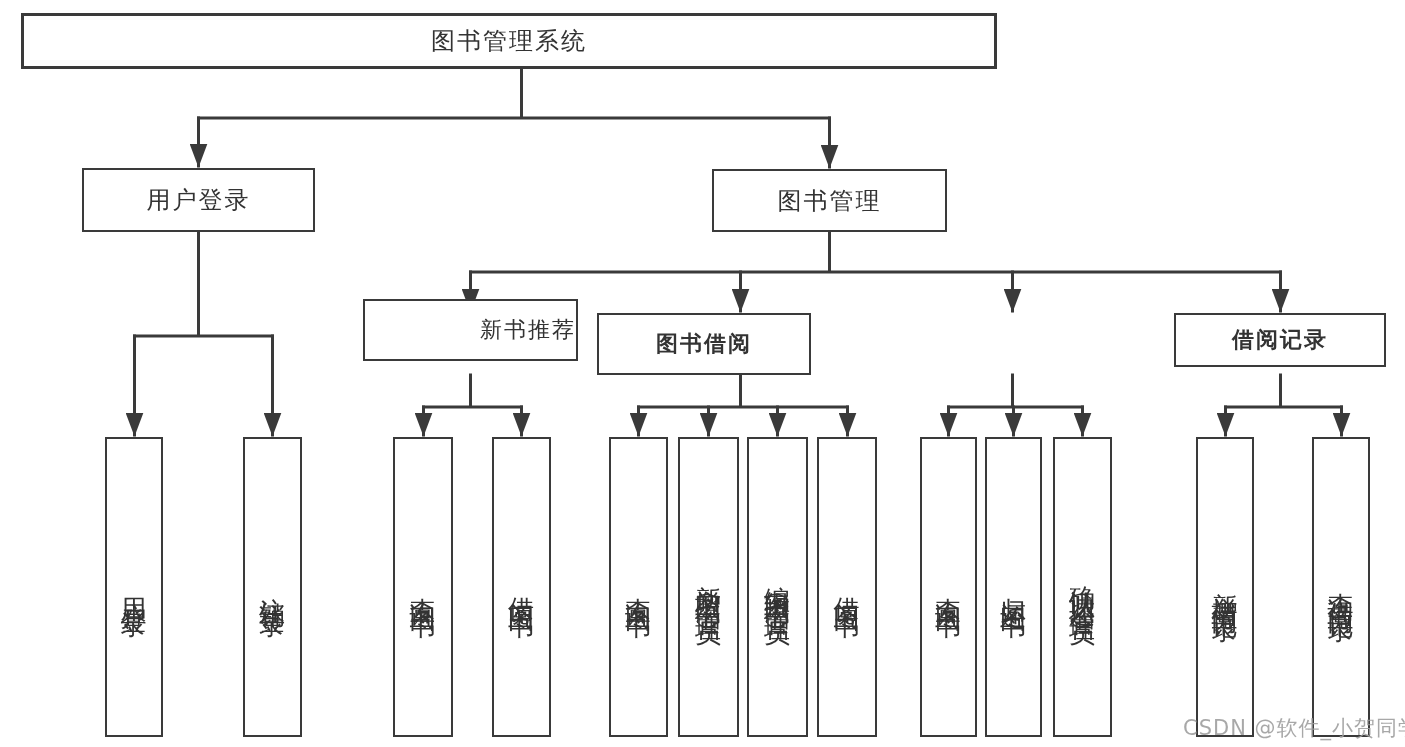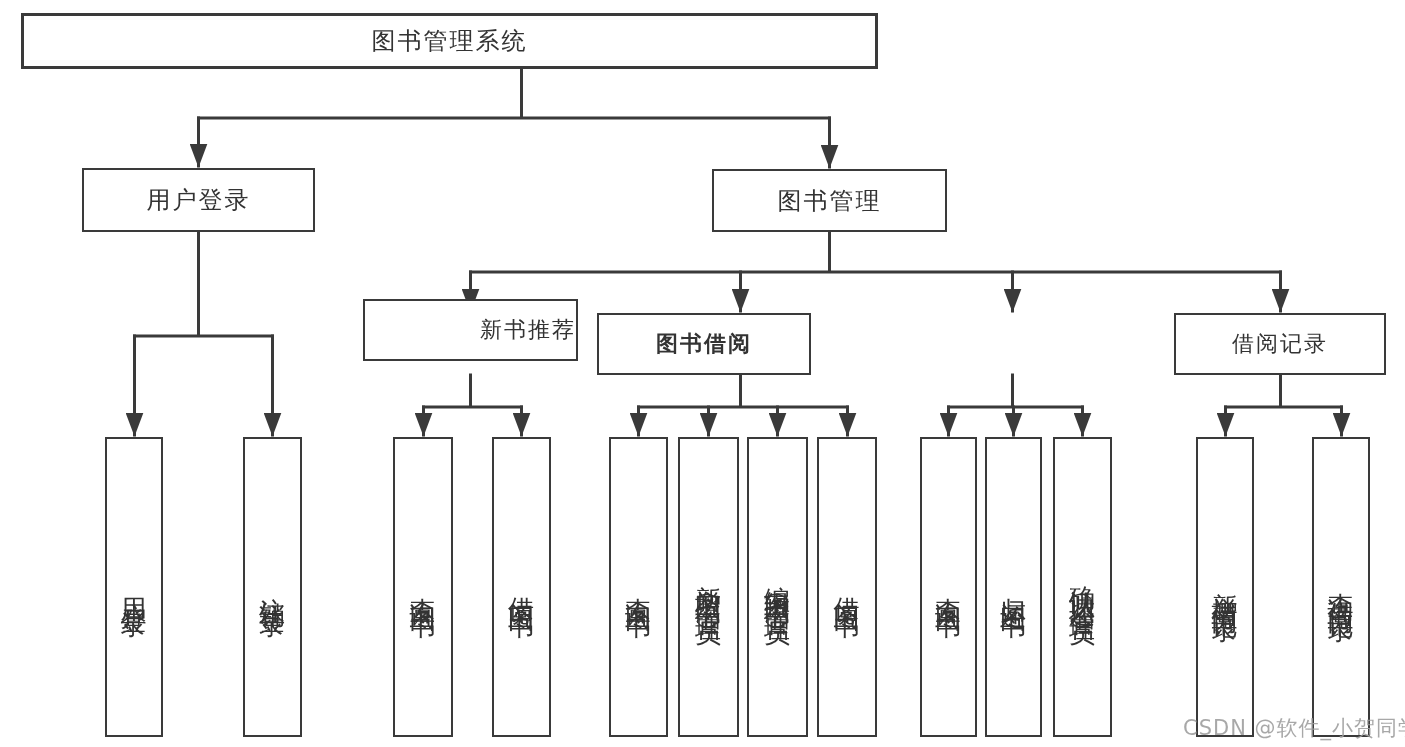--- a/index.html
+++ b/index.html
@@ -95,38 +95,38 @@
       <path d="M948.5 407 V435" marker-end="url(#arrow)"></path>
       <path d="M1013.5 407 V435" marker-end="url(#arrow)"></path>
       <path d="M1082.5 407 V435" marker-end="url(#arrow)"></path>
 
       <path d="M1280.5 375 V407 M1225.5 407 H1341.5"></path>
       <path d="M1225.5 407 V435" marker-end="url(#arrow)"></path>
       <path d="M1341.5 407 V435" marker-end="url(#arrow)"></path>
     </g>
   </svg>
 
-  <div class="node hbox root" style="left:21px; top:13px; width:857px; height:56px;text-align:right;">
+  <div class="node hbox root" style="left:21px; top:13px; width:976px; height:56px;text-align:right;">
     <span>图书管理系统</span>
   </div>
 
   <div class="node hbox" style="left:82px; top:168px; width:233px; height:64px;">
     <span>用户登录</span>
   </div>
   <div class="node hbox" style="left:712px; top:169px; width:235px; height:63px;text-align:center;">
     <span>图书管理</span>
   </div>
 
   <div class="node hbox l3" style="left:363px; top:299px; width:215px; height:62px;justify-content:flex-end;">
     <span>新书推荐</span>
   </div>
   <div class="node hbox l3" style="left:597px; top:313px; width:214px; height:62px;font-weight:bold;">
     <span>图书借阅</span>
   </div>
-  <div class="node hbox l3" style="left:1174px; top:313px; width:212px; height:62px;">
+  <div class="node hbox l3" style="left:1174px; top:313px; width:212px; height:54px;font-weight:bold;">
     <span>借阅记录</span>
   </div>
 
   <div class="node vbox" style="left:105px; top:437px; width:58px; height:300px;">
     <span>用户登录</span>
   </div>
   <div class="node vbox" style="left:243px; top:437px; width:59px; height:300px;">
     <span>注销登录</span>
   </div>
 

